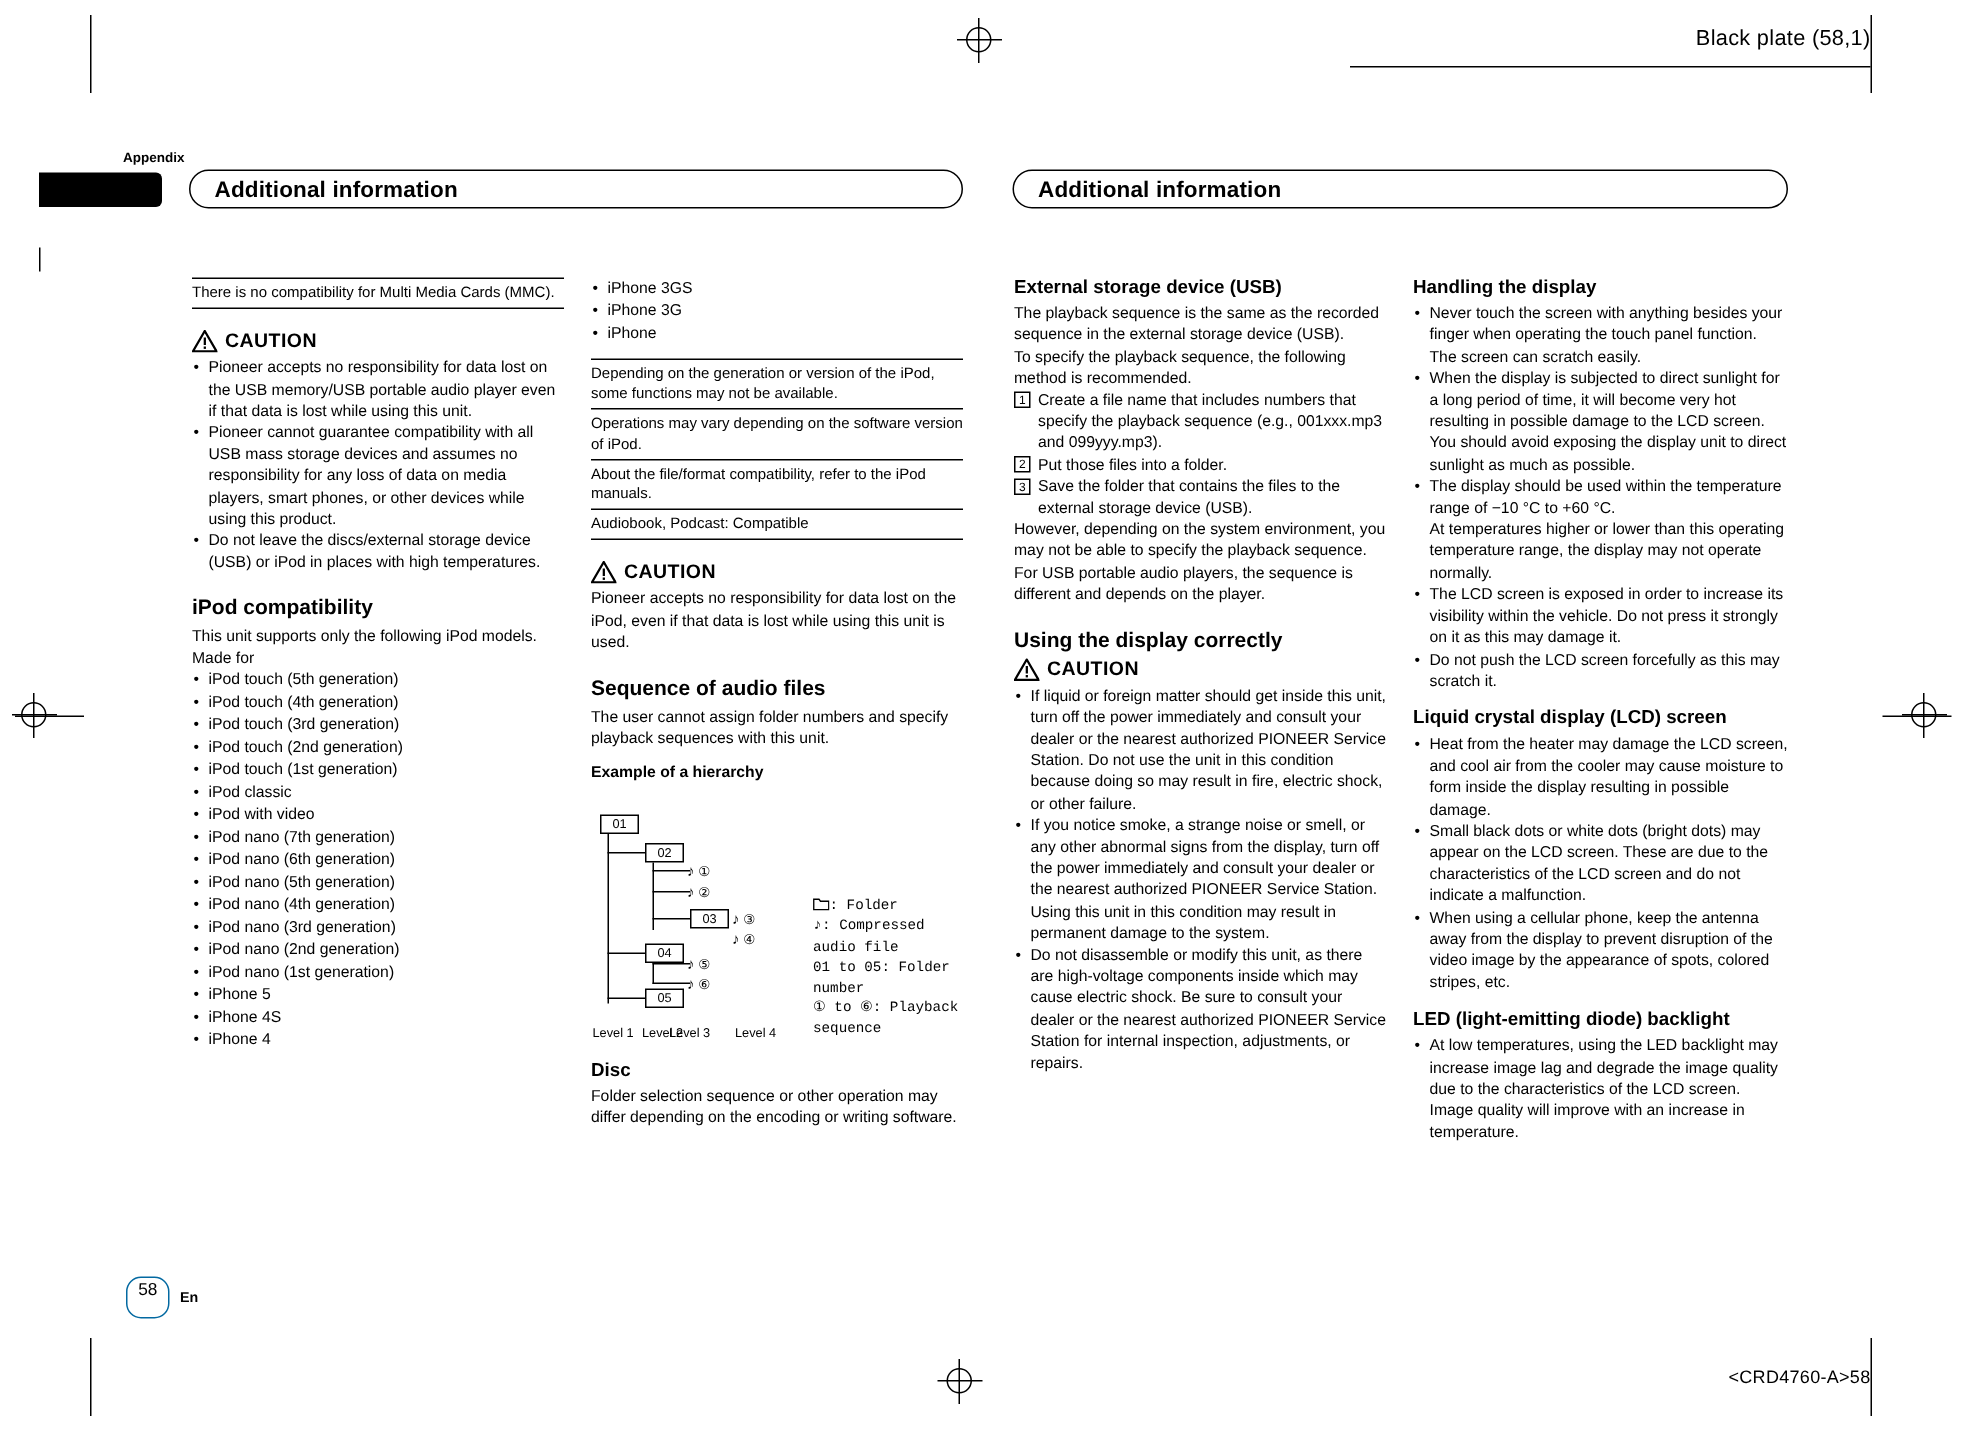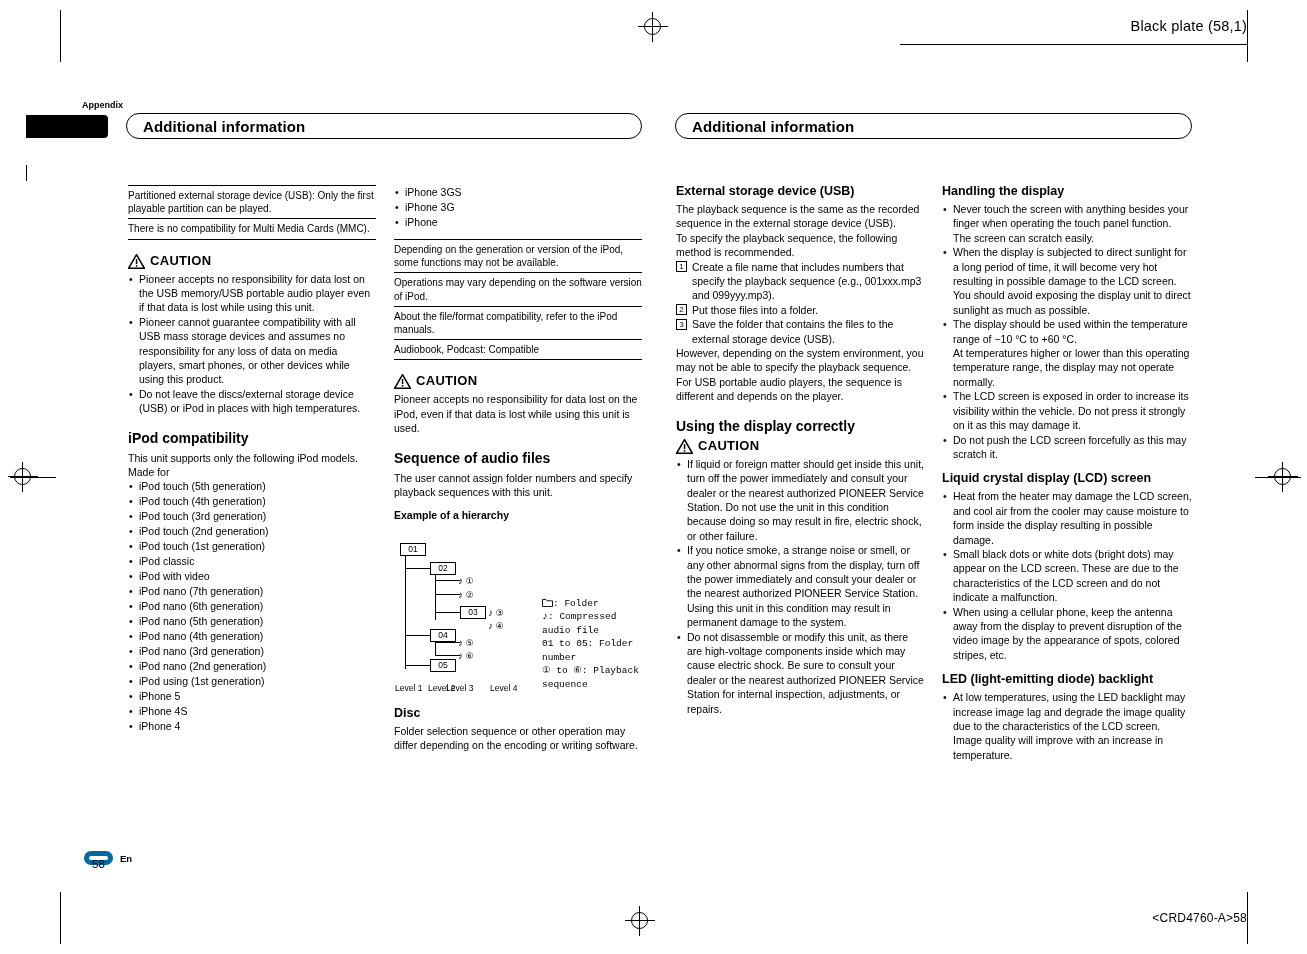--- a/index.html
+++ b/index.html
@@ -291,22 +291,22 @@
   .pagenum-wrap {
     position: absolute;
     left: 84px;
     top: 851px;
     display: flex;
     align-items: center;
     gap: 7px;
   }
   .pagenum {
     width: 29px;
-    height: 14px;
-    border: 5px solid #0369a1;
+    height: 28px;
+    border: 1px solid #0369a1;
     border-radius: 10px;
     box-sizing: border-box;
     font-size: 11.5px;
     text-align: center;
     line-height: 17px;
     font-weight: normal;
   }
   .pagelang {
     font-size: 9.5px;
     font-weight: bold;
@@ -355,23 +355,20 @@
 
   <div class="title-bar" style="left:126px; top:113px; width:516px;">
     <div class="tb-text">Additional information</div>
   </div>
   <div class="title-bar" style="left:675px; top:113px; width:517px;">
     <div class="tb-text">Additional information</div>
   </div>
 
   <div class="col" style="left:128px; top:185px; width:248px;">
 
-    <div class="noteblock">
-      <div class="note-text">Partitioned external storage device (USB): Only the first playable partition can be played.</div>
-    </div>
     <div class="noteblock">
       <div class="note-text">There is no compatibility for Multi Media Cards (MMC).</div>
     </div>
 
     <div class="spacer-lg"></div>
 
     <div class="caution-row">
       <span class="warn-tri">
         <svg width="17" height="15" viewBox="0 0 17 15">
           <polygon points="8.5,0.7 16.4,14.3 0.6,14.3" fill="none" stroke="#000" stroke-width="1.5"></polygon>
@@ -400,21 +397,21 @@
       <li>iPod touch (2nd generation)</li>
       <li>iPod touch (1st generation)</li>
       <li>iPod classic</li>
       <li>iPod with video</li>
       <li>iPod nano (7th generation)</li>
       <li>iPod nano (6th generation)</li>
       <li>iPod nano (5th generation)</li>
       <li>iPod nano (4th generation)</li>
       <li>iPod nano (3rd generation)</li>
       <li>iPod nano (2nd generation)</li>
-      <li>iPod using (1st generation)</li>
+      <li>iPod nano (1st generation)</li>
       <li>iPhone 5</li>
       <li>iPhone 4S</li>
       <li>iPhone 4</li>
     </ul>
   </div>
 
   <div class="col" style="left:394px; top:185px; width:248px;">
 
     <ul class="bl tight">
       <li>iPhone 3GS</li>

